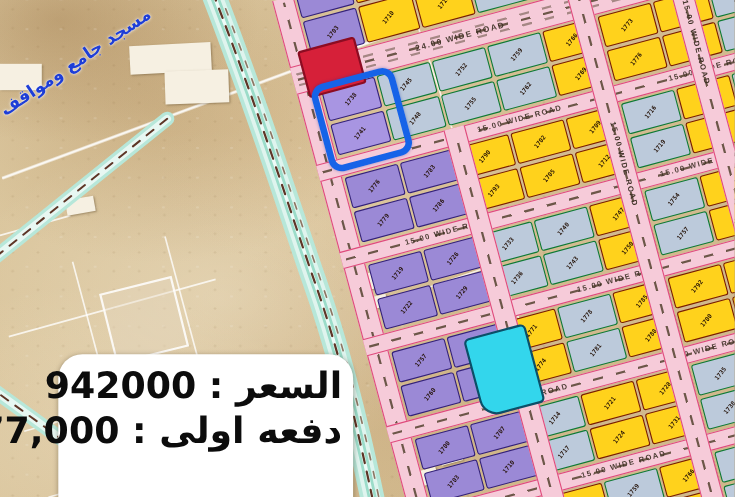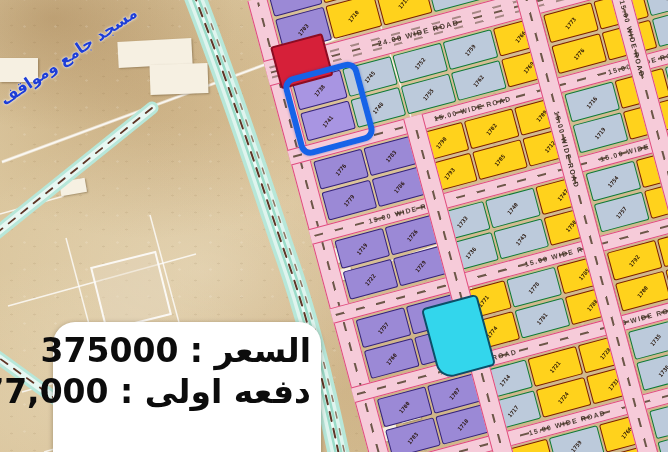--- a/index.html
+++ b/index.html
@@ -447,16 +447,16 @@
       <g stroke="#1565e6" stroke-width="7" opacity=".97">
         <path d="M322,446 L322,180"></path>
         <path d="M322,174 C315,197 304,212 296,220"></path>
         <path d="M322,174 C330,196 340,209 348,216"></path>
       </g>
     </g>
   </svg>
 
   
   <div class="infobox">
-    <p>السعر : 375000</p>
+    <p>السعر : 942000</p>
     <p>دفعه اولى : 177,000</p>
   </div>
 </div>
 
 </body></html>

